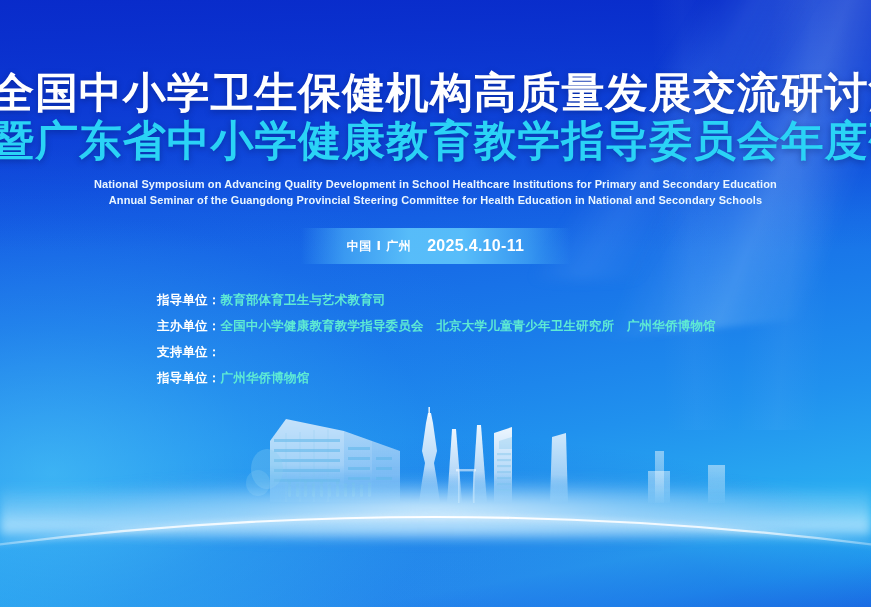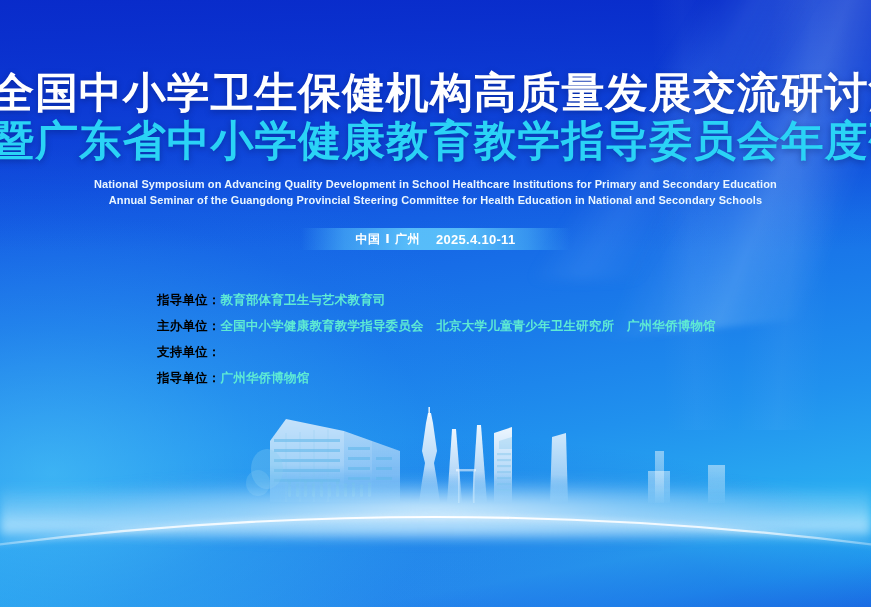--- a/index.html
+++ b/index.html
@@ -149,54 +149,54 @@
     font-family: "Liberation Sans", sans-serif;
   }
 
   
   .badge-wrap {
     position: absolute; left: 0; right: 0; top: 228px;
     display: flex; justify-content: center;
   }
   .badge {
     position: relative;
-    width: 270px; height: 22px;
+    width: 270px; height: 36px;
     display: flex; align-items: center; justify-content: center;
     gap: 16px;
     background: linear-gradient(90deg,
         rgba(90,190,250,0) 0%,
         rgba(86,192,250,0.55) 16%,
         rgba(96,200,252,0.88) 40%,
         rgba(96,200,252,0.88) 60%,
         rgba(86,192,250,0.50) 84%,
         rgba(90,190,250,0) 100%);
   }
   .badge-text {
     font-size: 12px; font-weight: 700; color: #ffffff;
     white-space: nowrap; letter-spacing: 0.5px;
     font-family: "DejaVu Sans", "Liberation Sans", sans-serif;
   }
   .badge-date {
-    font-size: 13px; font-weight: 700; color: #ffffff;
+    font-size: 16px; font-weight: 700; color: #ffffff;
     white-space: nowrap; letter-spacing: 0.3px;
     font-family: "Liberation Sans", sans-serif;
   }
 
   
   .orgs {
     position: absolute; left: 157px; top: 287px;
   }
   .org-row {
     display: flex;
     height: 26px;
     align-items: center;
     white-space: nowrap;
   }
   .org-label {
-    font-size: 12.5px; font-weight: 700; color: #000000;
+    font-size: 12.5px; font-weight: 700; color: #ffffff;
     font-family: "DejaVu Sans", "Liberation Sans", sans-serif;
     letter-spacing: 0.2px;
   }
   .org-value {
     font-size: 12.5px; font-weight: 700; color: #5eead4;
     font-family: "DejaVu Sans", "Liberation Sans", sans-serif;
     letter-spacing: 0.2px;
   }
 </style>
 </head>

